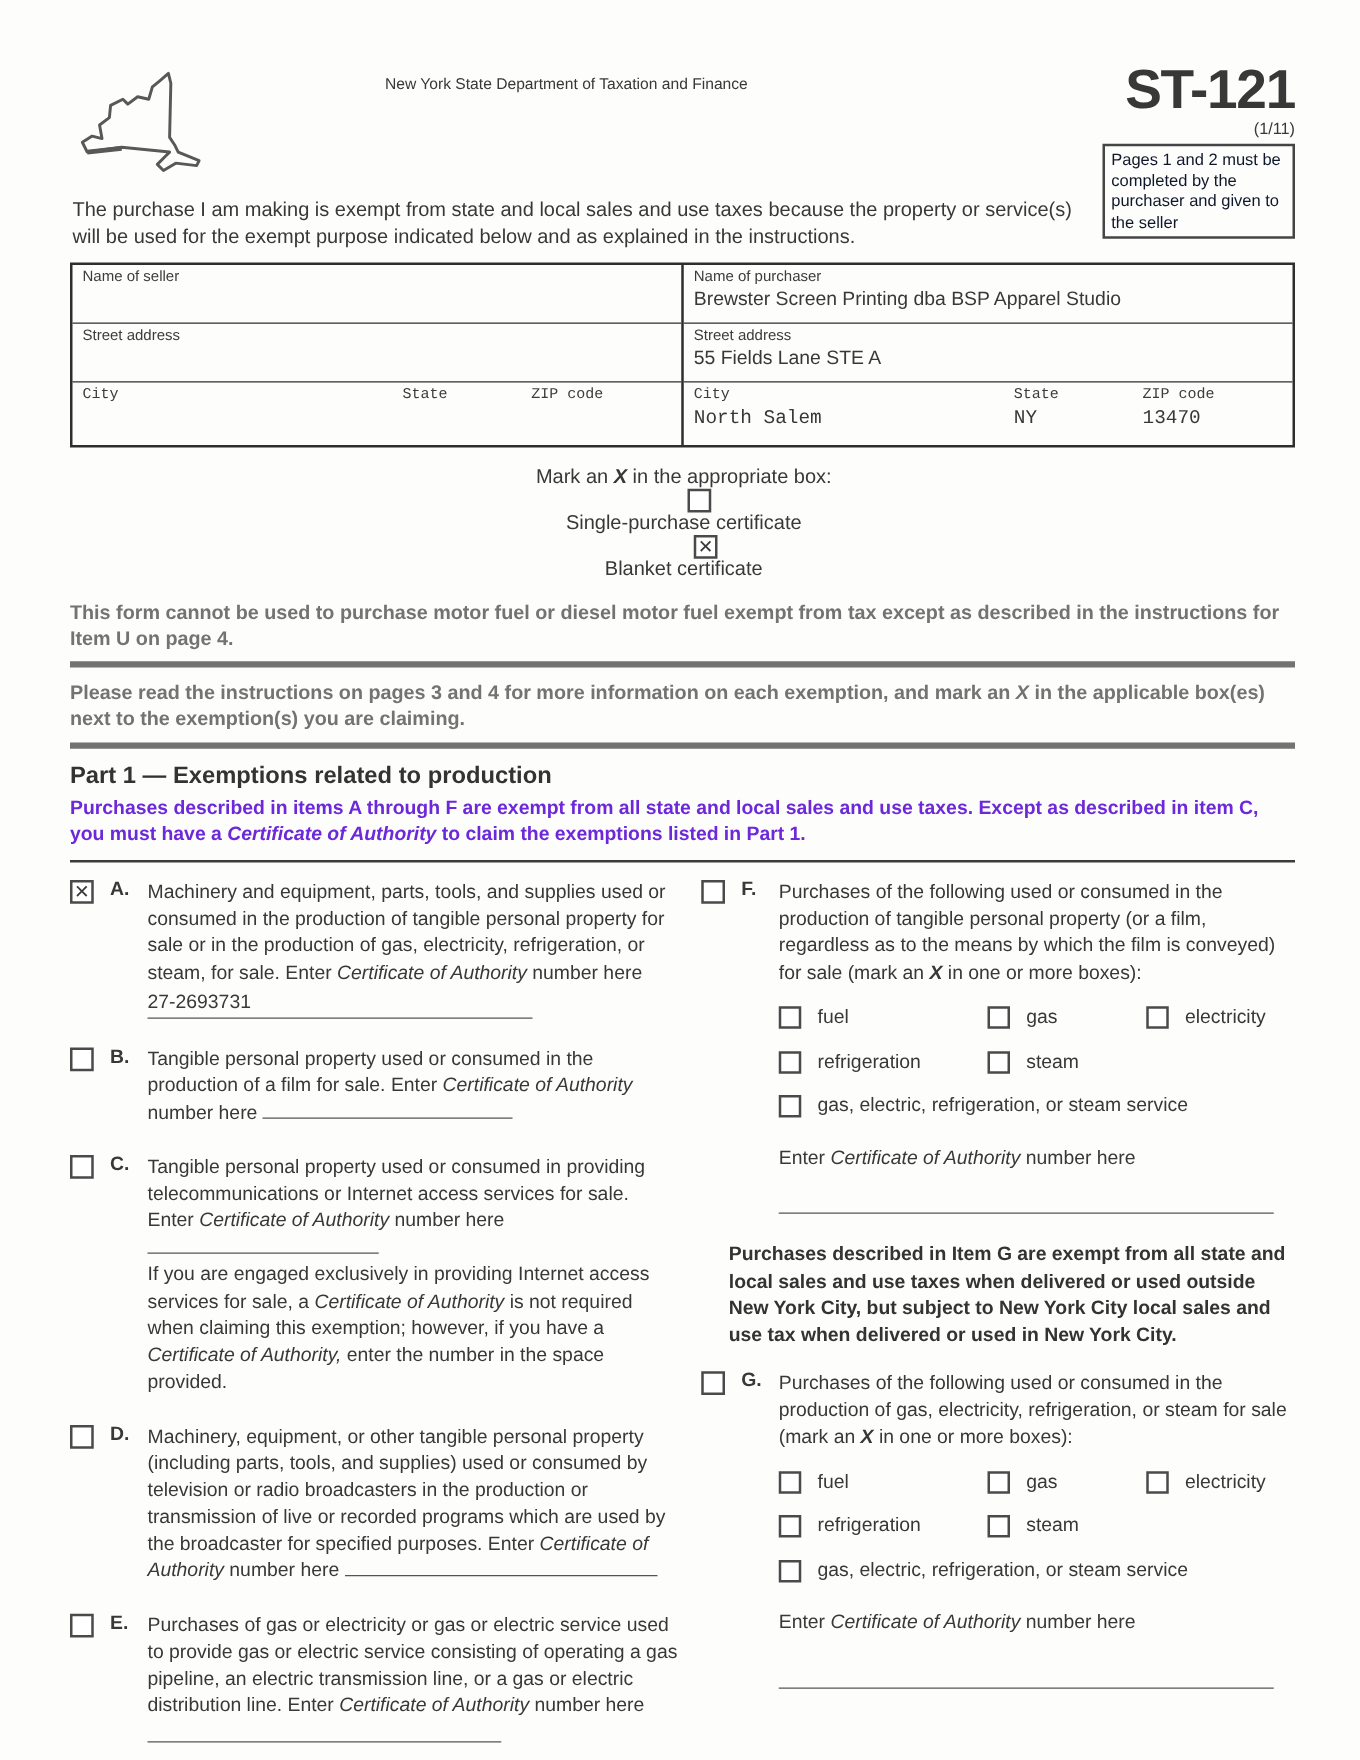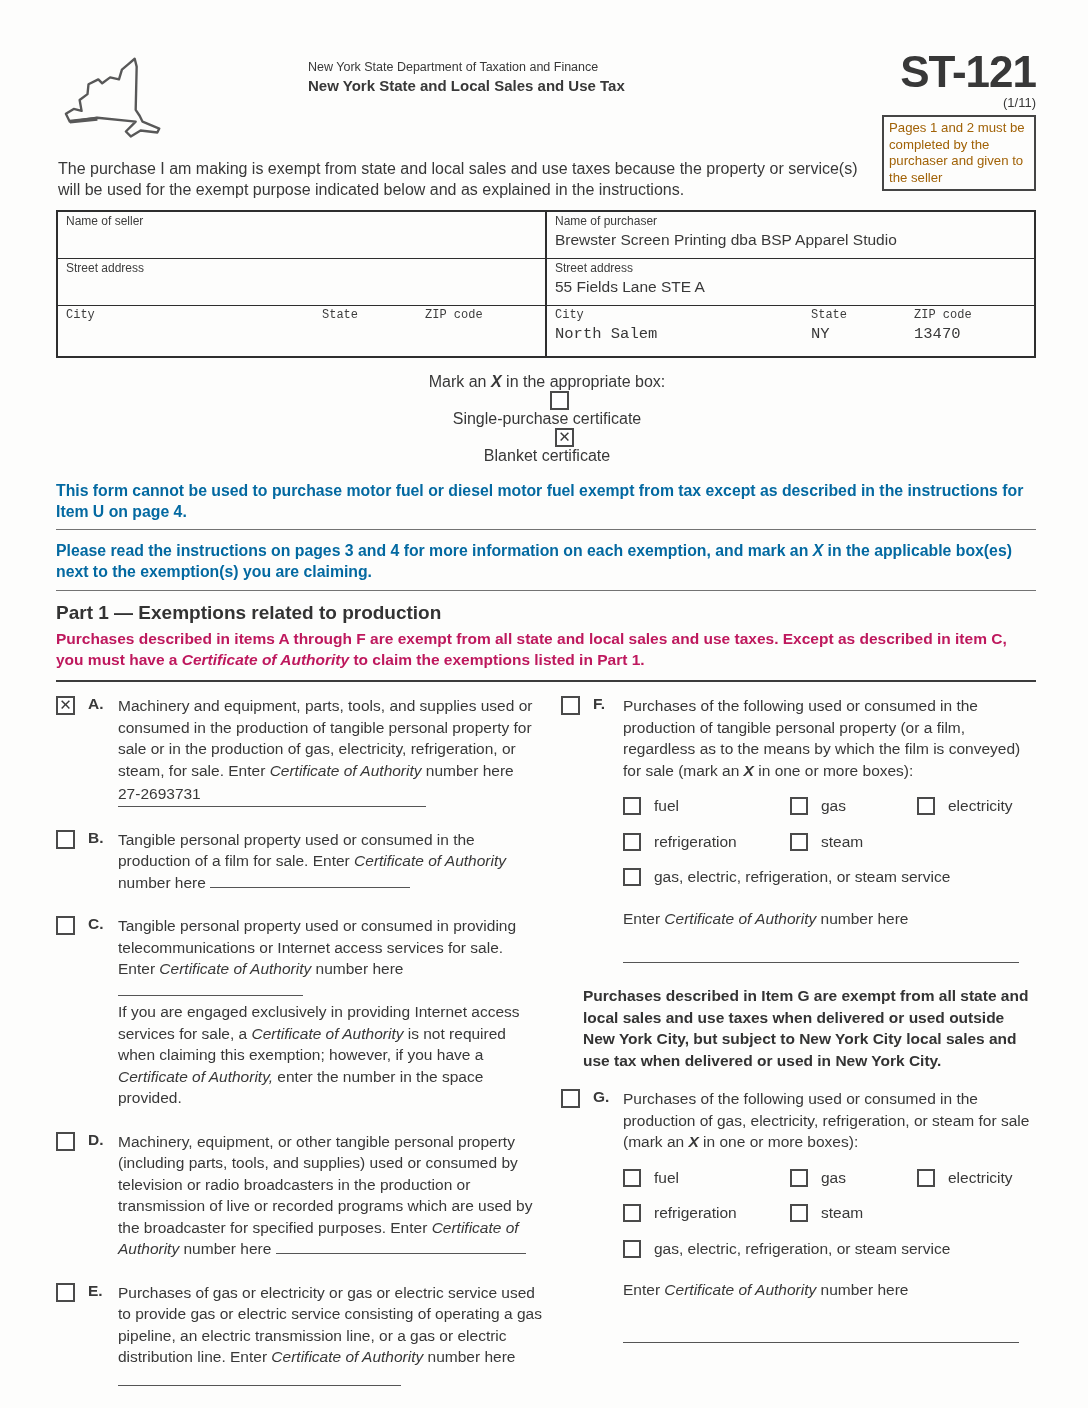--- a/index.html
+++ b/index.html
@@ -13,21 +13,21 @@
   
   .header{position:relative;height:108px;}
   .logo{position:absolute;left:2px;top:4px;}
   .header-center{margin-left:252px;padding-top:12px;}
   .dept{font-size:12.5px;}
   .taxline{font-size:15px;font-weight:bold;margin-top:3px;}
   .title{font-size:29px;font-weight:bold;margin-top:5px;letter-spacing:.3px;}
   .header-right{position:absolute;right:0;top:2px;width:154px;text-align:right;}
   .formnum{font-size:44px;font-weight:bold;letter-spacing:-1px;line-height:1;}
   .rev{font-size:13px;margin-top:1px;}
-  .pagesbox{border:2px solid #454545;margin-top:5px;text-align:left;font-size:13.2px;line-height:16.5px;padding:3px 5px;color:#a16207;}
+  .pagesbox{border:2px solid #454545;margin-top:5px;text-align:left;font-size:13.2px;line-height:16.5px;padding:3px 5px;color:#0f172a;}
 
   .intro{width:800px;font-size:16px;line-height:21px;margin:2px 0 10px 2px;}
 
   
   .ptable{display:grid;grid-template-columns:487px 1fr;border:2.5px solid #2e2e2e;}
   .pcol.right{border-left:2px solid #2e2e2e;}
   .trow{box-sizing:border-box;border-bottom:1.8px solid #2e2e2e;padding:2px 8px;height:47px;overflow:hidden;}
   .trow:last-child{border-bottom:none;height:50px;font-family:Liberation Mono, monospace;}
   .lbl{font-size:12px;color:#3c3c3c;display:block;}
   .val{font-size:15.5px;margin-top:3px;min-height:18px;}
@@ -39,26 +39,26 @@
   
   .markx{display:flex;align-items:center;margin:15px 0 4px 2px;font-size:16px;flex-direction:column;}
   .cb{width:19px;height:19px;border:2px solid #4a4a4a;display:inline-block;position:relative;box-sizing:border-box;background:#fff;flex:none;}
   .cb.checked::after{content:"✕";position:absolute;left:50%;top:50%;transform:translate(-50%,-54%);font-size:15px;font-weight:bold;color:#3a3a3a;}
   .markx .cb{margin:0 13px 0 38px;}
   .markx .cb.second{margin-left:48px;}
   .bx{font-weight:bold;font-style:italic;}
   .it{font-style:italic;}
 
   
-  .notice{font-weight:bold;font-size:15.8px;line-height:21px;border-bottom:1px solid #737373;padding-bottom:7px;margin-top:15px;color:#0369a1;}
+  .notice{font-weight:bold;font-size:15.8px;line-height:21px;border-bottom:5px solid #737373;padding-bottom:7px;margin-top:15px;color:#737373;}
   .notice.second{margin-top:10px;padding-bottom:8px;}
 
   
   .p1head{font-size:19px;font-weight:bold;margin:11px 0 5px 0;color:#333;}
-  .p1intro{font-weight:bold;font-size:15.5px;line-height:20.5px;border-bottom:2px solid #3c3c3c;padding-bottom:10px;color:#be185d;}
+  .p1intro{font-weight:bold;font-size:15.5px;line-height:20.5px;border-bottom:2px solid #3c3c3c;padding-bottom:10px;color:#6d28d9;}
 
   .cols{display:flex;margin-top:13px;}
   .colL{width:487px;flex:none;}
   .colR{flex:1;margin-left:18px;}
 
   .item{display:flex;margin-bottom:22px;}
   .item .cb{margin-top:1px;}
   .item .letter{flex:none;width:30px;margin-left:13px;font-weight:bold;font-size:15.5px;}
   .item .ibody{flex:1;font-size:15.5px;line-height:21.5px;}
 
@@ -89,21 +89,20 @@
 
   <div class="header">
     <div class="logo">
       <svg width="118" height="100" viewBox="0 0 120 100">
         <path d="M78,6 L80,14 L79,58 L83,64 L86,70 L103,77 L101,81 L84,79 L74,85 L69,80 L76,73 L79,70 L40,66 L12,70 L8,62 L16,57 L24,59 L22,48 L30,42 L31,32 L41,27 L45,31 L53,25 L62,27 L65,17 L71,12 Z" fill="none" stroke="#585858" stroke-width="2.4" stroke-linejoin="round"></path>
         <path d="M12,70 L40,67" fill="none" stroke="#585858" stroke-width="4"></path>
       </svg>
     </div>
     <div class="header-center">
       <div class="dept">New York State Department of Taxation and Finance</div>
-      <div class="taxline">New York State and Local Sales and Use Tax</div>
     </div>
     <div class="header-right">
       <div class="formnum">ST-121</div>
       <div class="rev">(1/11)</div>
       <div class="pagesbox">Pages 1 and 2 must be completed by the purchaser and given to the seller</div>
     </div>
   </div>
 
   <p class="intro">The purchase I am making is exempt from state and local sales and use taxes because the property or service(s) will be used for the exempt purpose indicated below and as explained in the instructions.</p>
 

